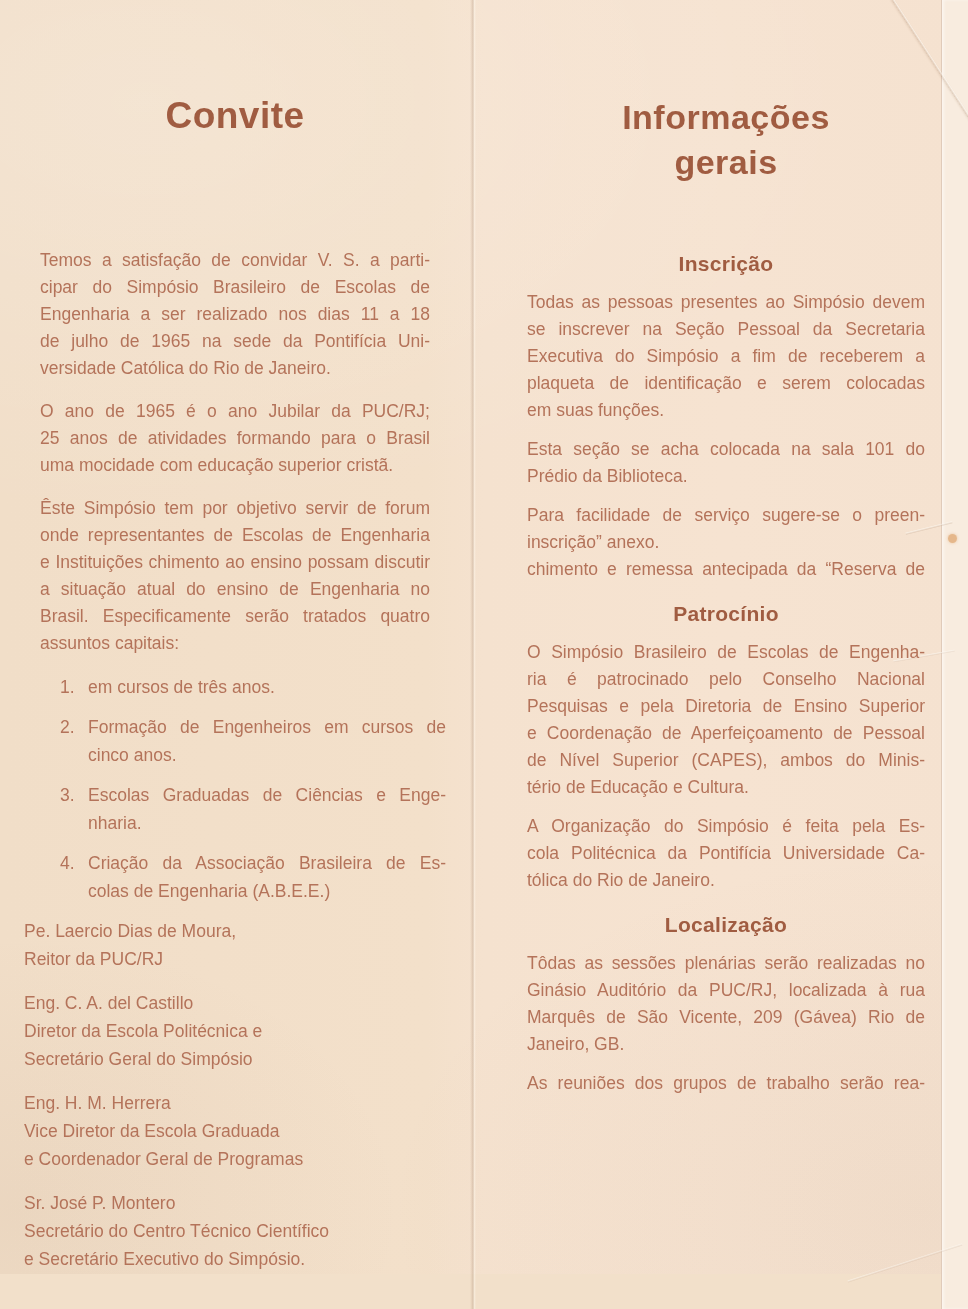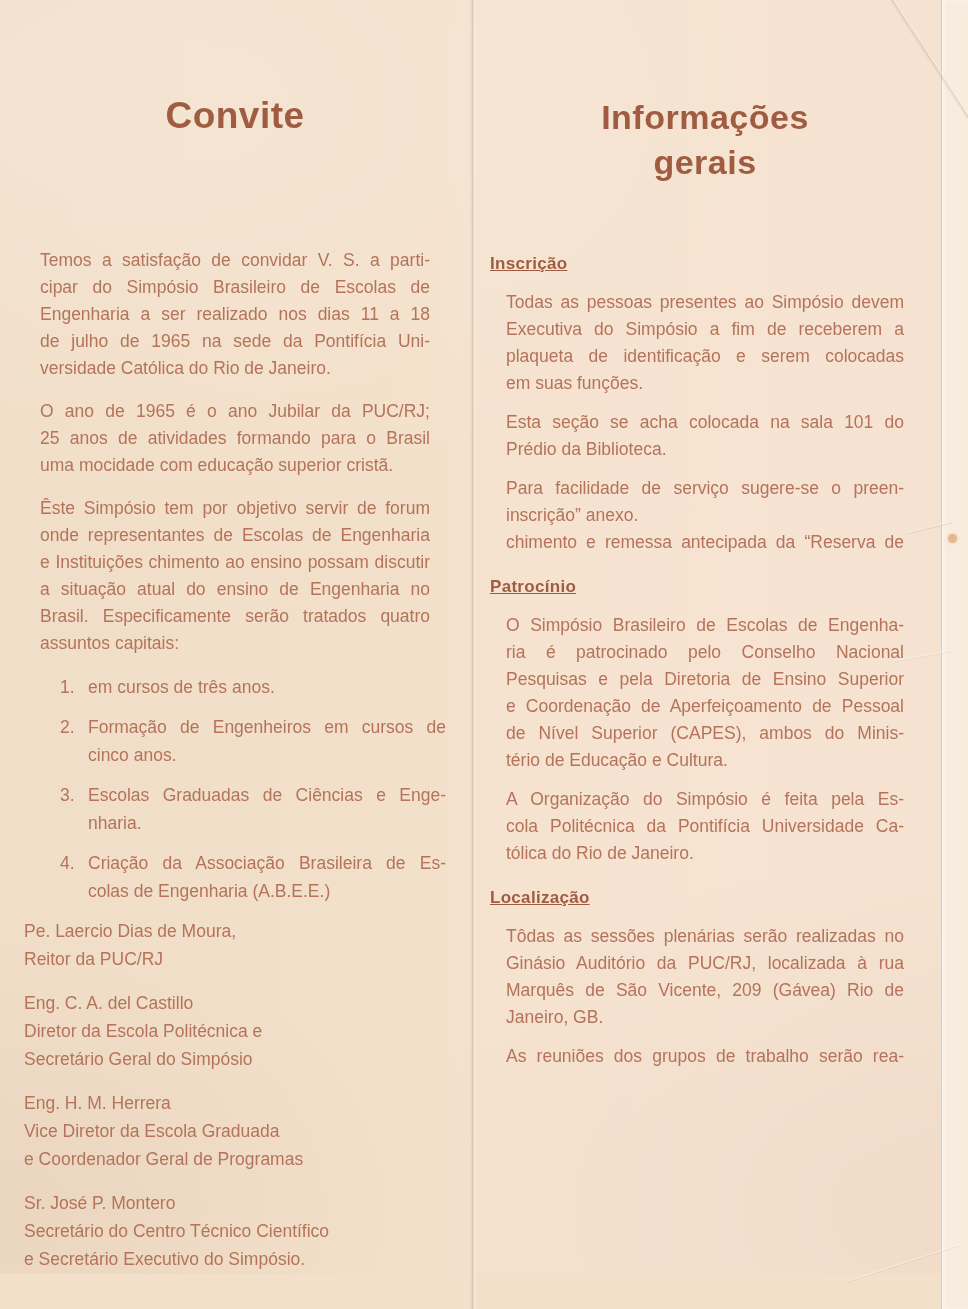--- a/index.html
+++ b/index.html
@@ -61,34 +61,34 @@
     transform:rotate(-18deg);
     background:linear-gradient(180deg, rgba(255,252,246,.6), rgba(150,110,80,.14));
   }
   .spot{
     left:948px;top:534px;width:9px;height:9px;border-radius:50%;
     background:rgba(214,140,70,.55);box-shadow:0 0 3px rgba(214,140,70,.4);
   }
   
   .col{position:absolute;top:95px;color:var(--ink);}
   .col-left{left:24px;width:422px;}
-  .col-right{left:490px;width:430px;}
+  .col-right{left:511px;width:430px;}
   h1.page-title{
     margin:0;font-size:37px;line-height:42px;font-weight:bold;
     color:var(--ink-strong);text-align:center;letter-spacing:.5px;
   }
   .col-left h1.page-title{margin-bottom:110px;}
   .col-right .title-wrap{margin-bottom:66px;}
   .col-right .title-ln{
     font-size:34px;line-height:45px;font-weight:bold;
     color:var(--ink-strong);text-align:center;letter-spacing:.5px;
   }
   .section-heading{
-    font-size:17px;line-height:26px;font-weight:bold;color:var(--ink-strong);
-    text-align:left;margin:18px 0 12px;letter-spacing:.3px;text-decoration:underline;
+    font-size:21px;line-height:26px;font-weight:bold;color:var(--ink-strong);
+    text-align:center;margin:18px 0 12px;letter-spacing:.3px;
   }
   .section-heading.first{margin-top:0;}
   .para{margin:0 16px 12px;}
   .col-left .para{margin-bottom:16px;}
   .ln{
     font-size:17.5px;line-height:27px;white-space:normal;
     text-align:justify;text-align-last:justify;
   }
   .ln.last{text-align-last:left;}
   .list{margin-top:2px;}
@@ -190,20 +190,21 @@
 
   <div class="col col-right">
     <div class="title-wrap">
       <div class="title-ln">Informações</div>
       <div class="title-ln">gerais</div>
     </div>
     <div id="right-body">
         <div class="section-heading first">Inscrição</div>
         <div class="para">
           <div class="ln">Todas as pessoas presentes ao Simpósio devem</div>
+          <div class="ln">se inscrever na Seção Pessoal da Secretaria</div>
           <div class="ln">Executiva do Simpósio a fim de receberem a</div>
           <div class="ln">plaqueta de identificação e serem colocadas</div>
           <div class="ln last">em suas funções.</div>
         </div>
         <div class="para">
           <div class="ln">Esta seção se acha colocada na sala 101 do</div>
           <div class="ln last">Prédio da Biblioteca.</div>
         </div>
         <div class="para">
           <div class="ln">Para facilidade de serviço sugere-se o preen-</div>

